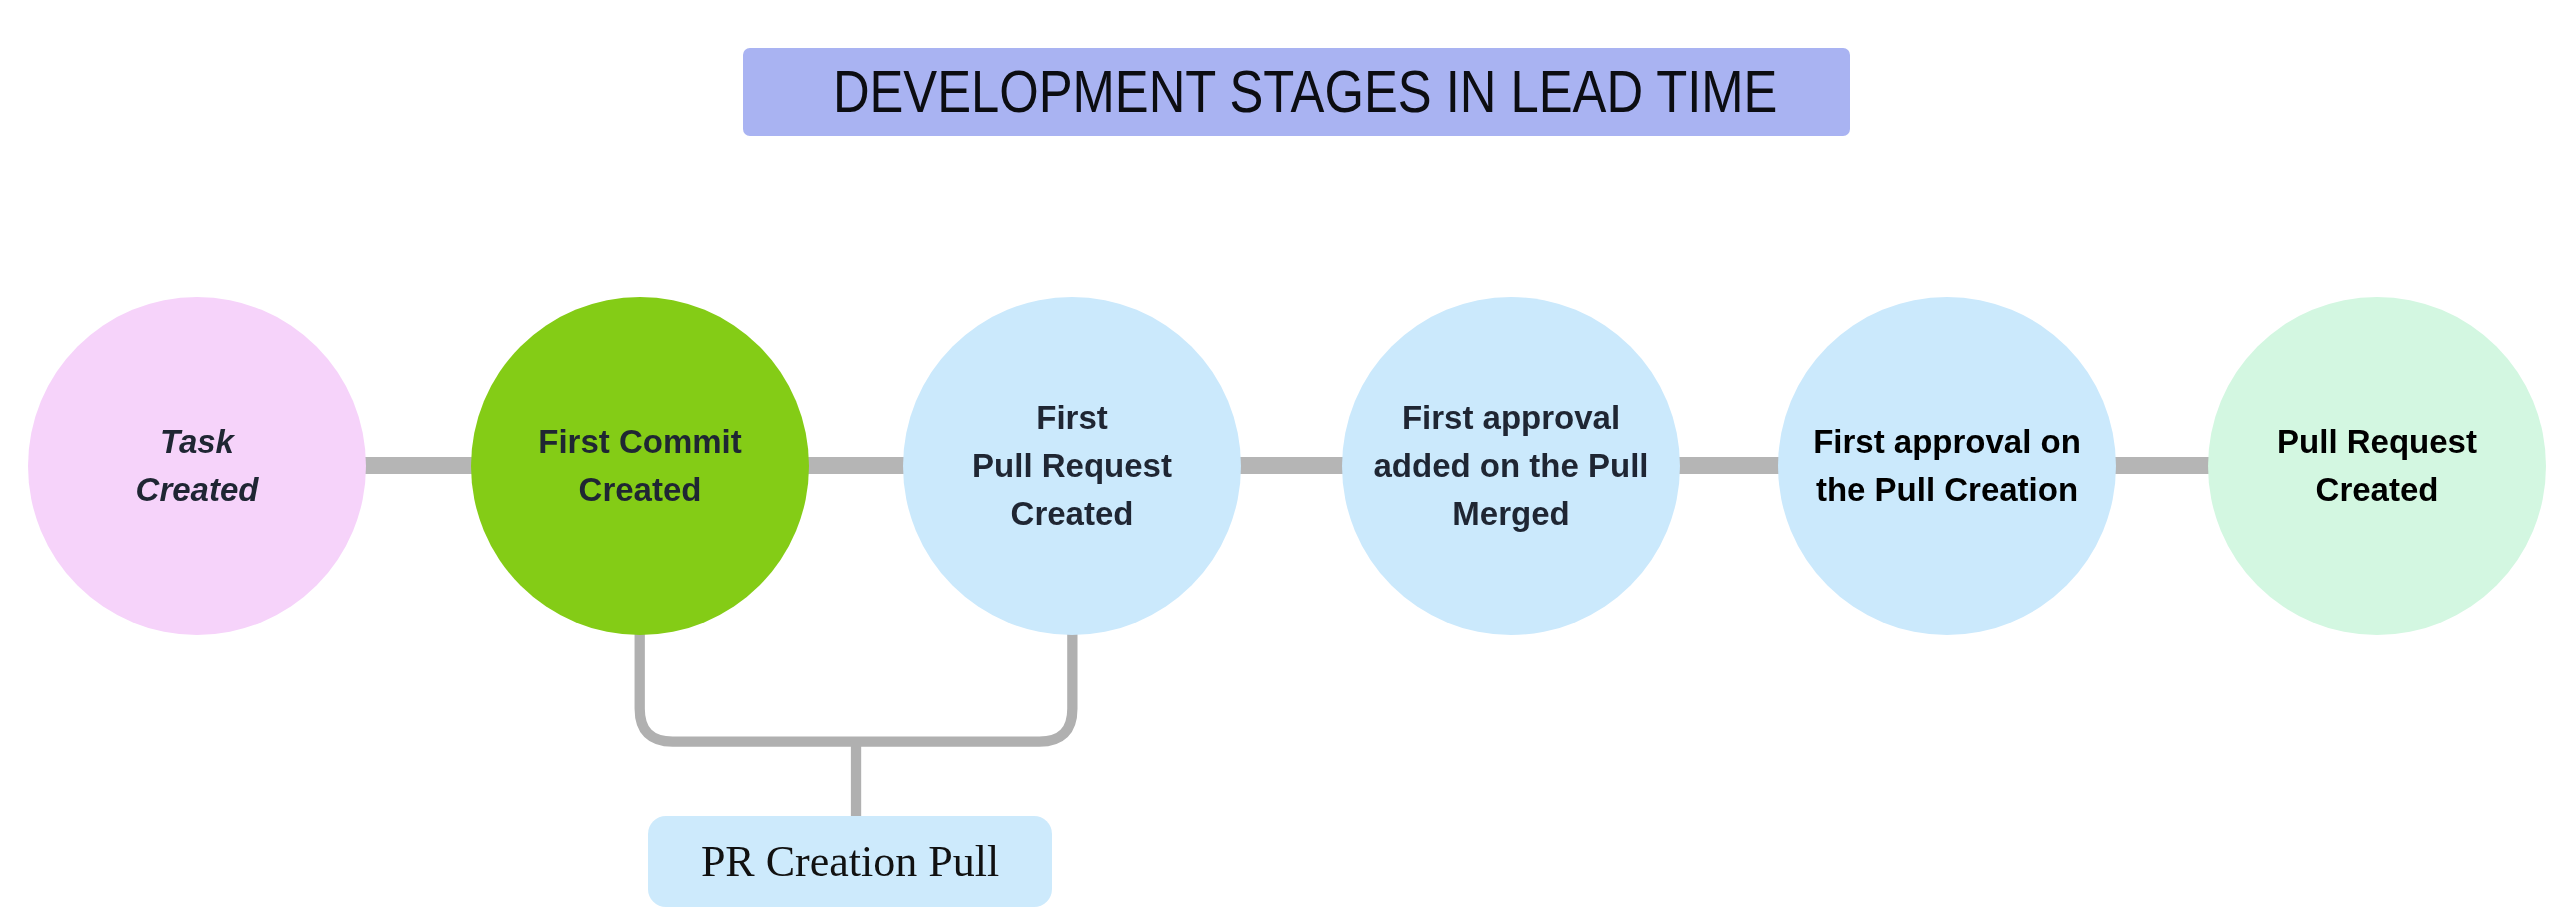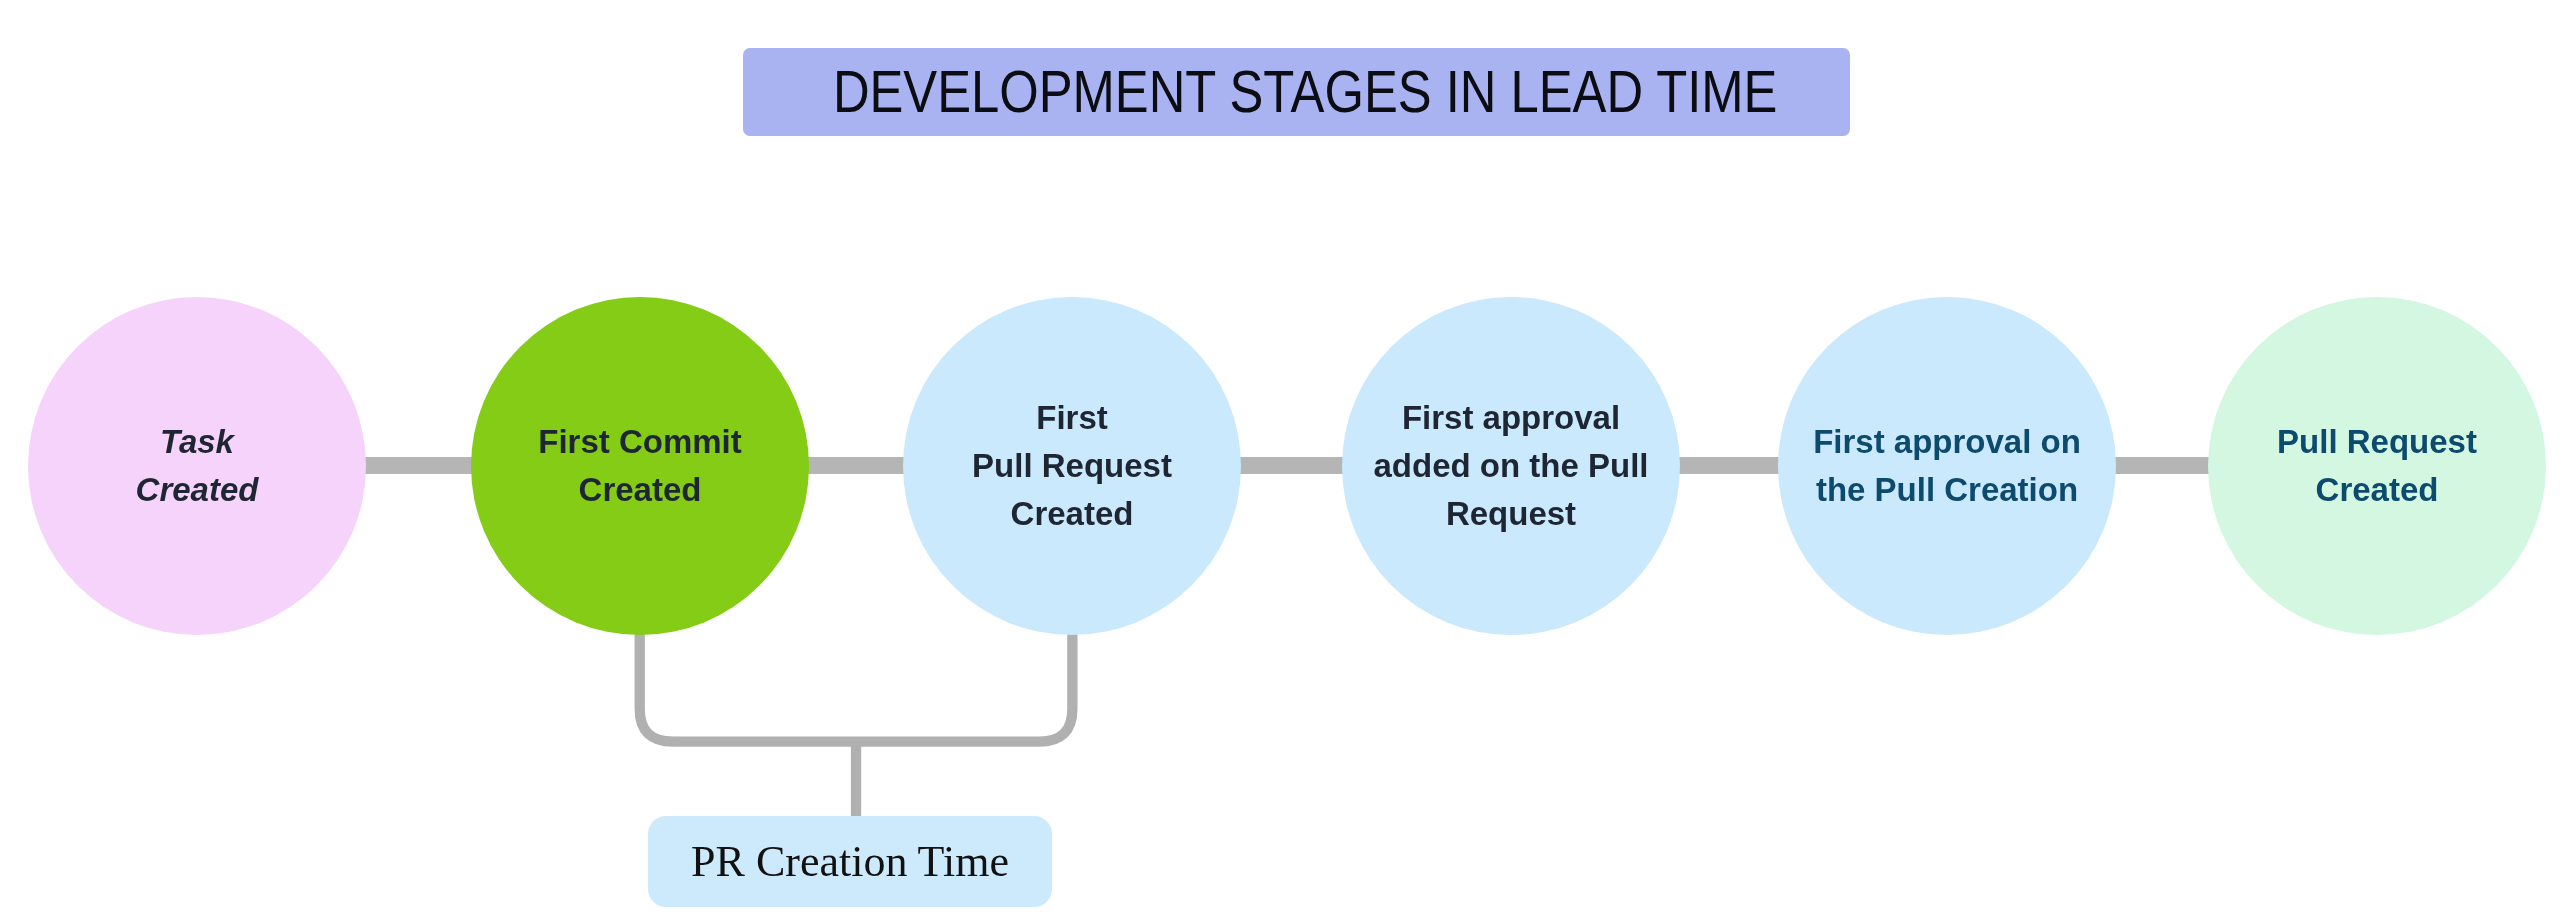--- a/index.html
+++ b/index.html
@@ -80,21 +80,21 @@
     font-weight: 700;
     line-height: 48px;
   }
   .s0 { left: 28px;   background: #f6d3fa; font-style: italic; }
   .s1 { left: 471px;  background: #84cc16; }
   .s2 { left: 903px; background: #cbe9fc; }
   .s3 { left: 1342px; background: #cbe9fc; }
   .s4 { left: 1778px; background: #cbe9fc; }
   .s5 { left: 2208px; background: #d3f7e1; }
   .s0 .ctext, .s1 .ctext, .s2 .ctext, .s3 .ctext { color: #1f2633; }
-  .s4 .ctext, .s5 .ctext { color: #0c4a6e; }
+  .s4 .ctext, .s5 .ctext { color: #000000; }
 
   
   .pr-label {
     position: absolute;
     left: 648px;
     top: 816px;
     width: 404px;
     height: 91px;
     background: #cdeafc;
     border-radius: 18px;
@@ -145,36 +145,36 @@
       <div>First</div>
       <div>Pull Request</div>
       <div>Created</div>
     </div>
   </div>
 
   <div class="circle s3">
     <div class="ctext">
       <div>First approval</div>
       <div>added on the Pull</div>
-      <div>Request</div>
+      <div>Merged</div>
     </div>
   </div>
 
   <div class="circle s4">
     <div class="ctext">
       <div>First approval on</div>
       <div>the Pull Creation</div>
     </div>
   </div>
 
   <div class="circle s5">
     <div class="ctext">
       <div>Pull Request</div>
       <div>Created</div>
     </div>
   </div>
 
   <div class="pr-label">
-    <span class="pr-label-text">PR Creation Time</span>
+    <span class="pr-label-text">PR Creation Pull</span>
   </div>
 
 </div>
 
 
 </body></html>

